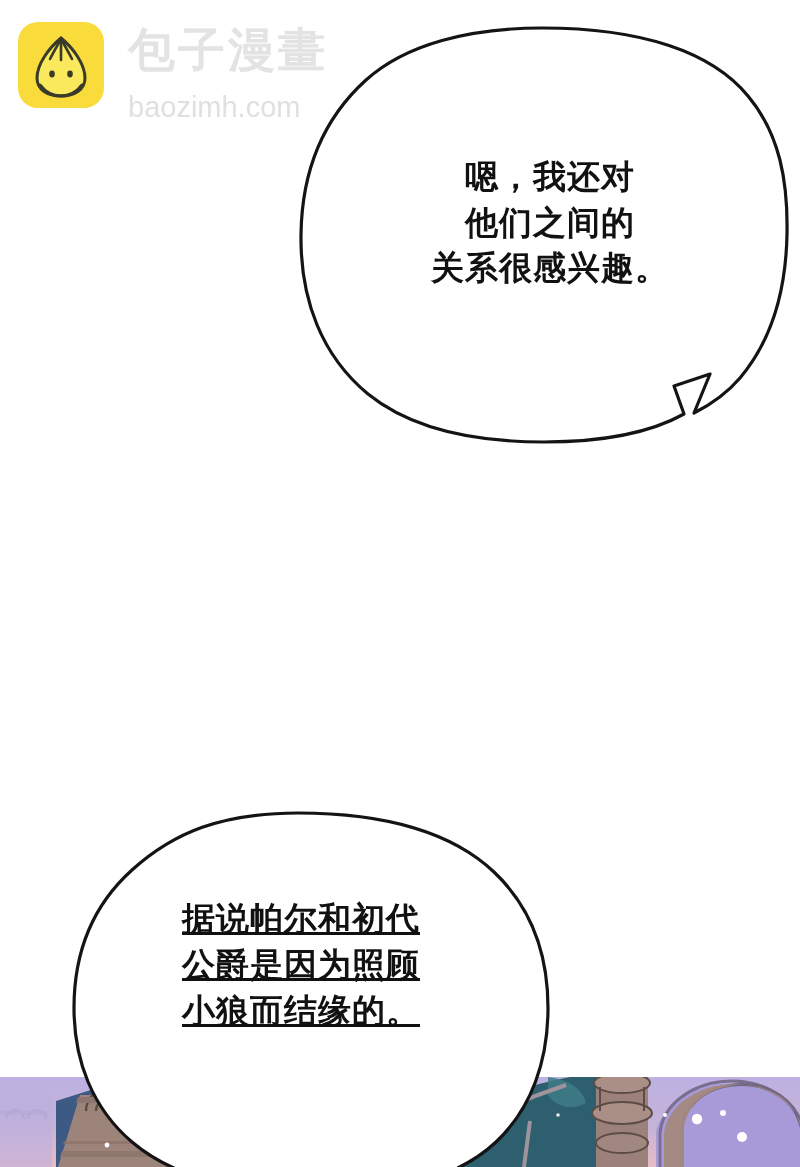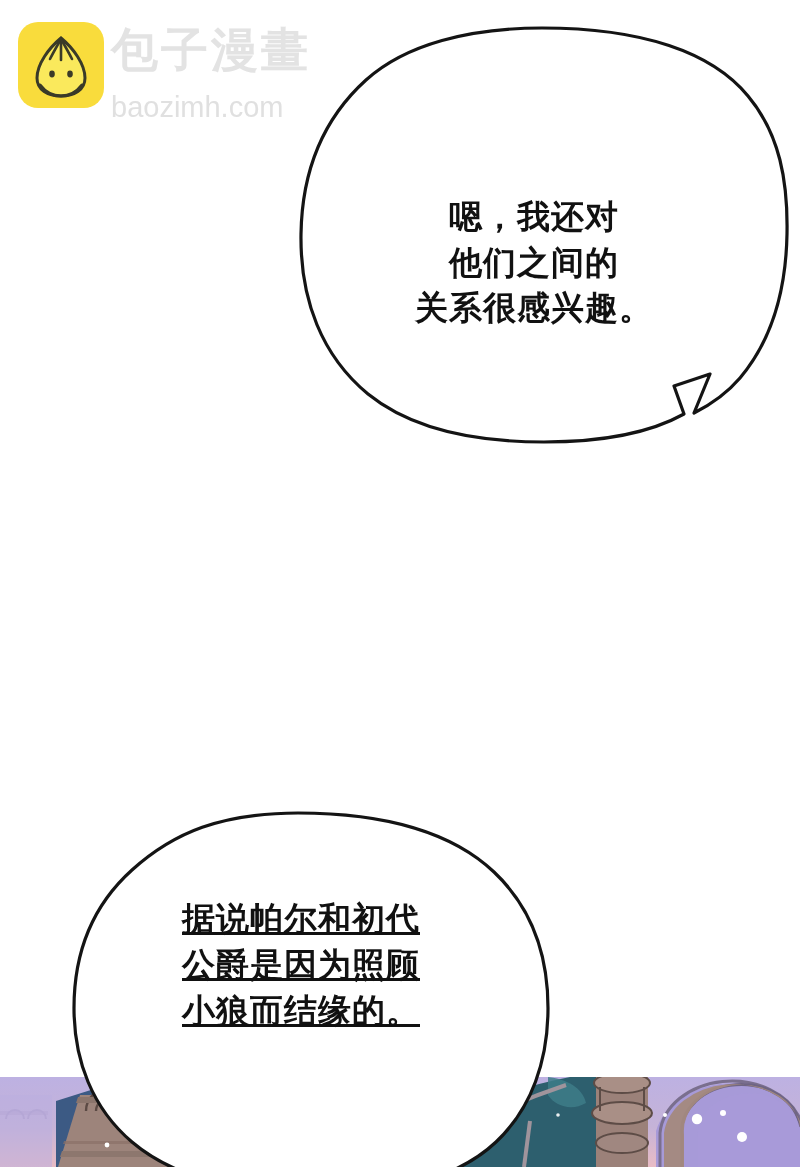--- a/index.html
+++ b/index.html
@@ -30,21 +30,21 @@
   }
   .scene svg { display: block; width: 800px; height: 90px; }
 
   
   .watermark {
     position: absolute;
     left: 18px;
     top: 22px;
     display: flex;
     align-items: flex-start;
-    gap: 7px;
+    gap: 24px;
     z-index: 6;
     pointer-events: none;
   }
   .wm-logo {
     width: 86px;
     height: 86px;
     border-radius: 20px;
     background: #f9dc3c;
     position: relative;
     flex: none;
@@ -86,24 +86,23 @@
     color: #111111;
     font-weight: 600;
     text-align: center;
     white-space: pre-line;
     letter-spacing: 1px;
     pointer-events: none;
   }
 
   #bubble-1 { left: 292px; top: 22px; width: 500px; height: 430px; }
   #bubble-1 .bubble-text {
-    left: 52px; top: 132px; width: 380px;
+    left: 68px; top: 132px; width: 380px;
     font-size: 33px;
     line-height: 1.38;
-    margin-top: 40px;
   }
 
   #bubble-2 { left: 36px; top: 808px; width: 520px; height: 380px; }
   #bubble-2 .bubble-text {
     left: 70px; top: 88px; width: 390px;
     font-size: 33px;
     line-height: 1.40;
     text-decoration: underline;
   }
 </style>

